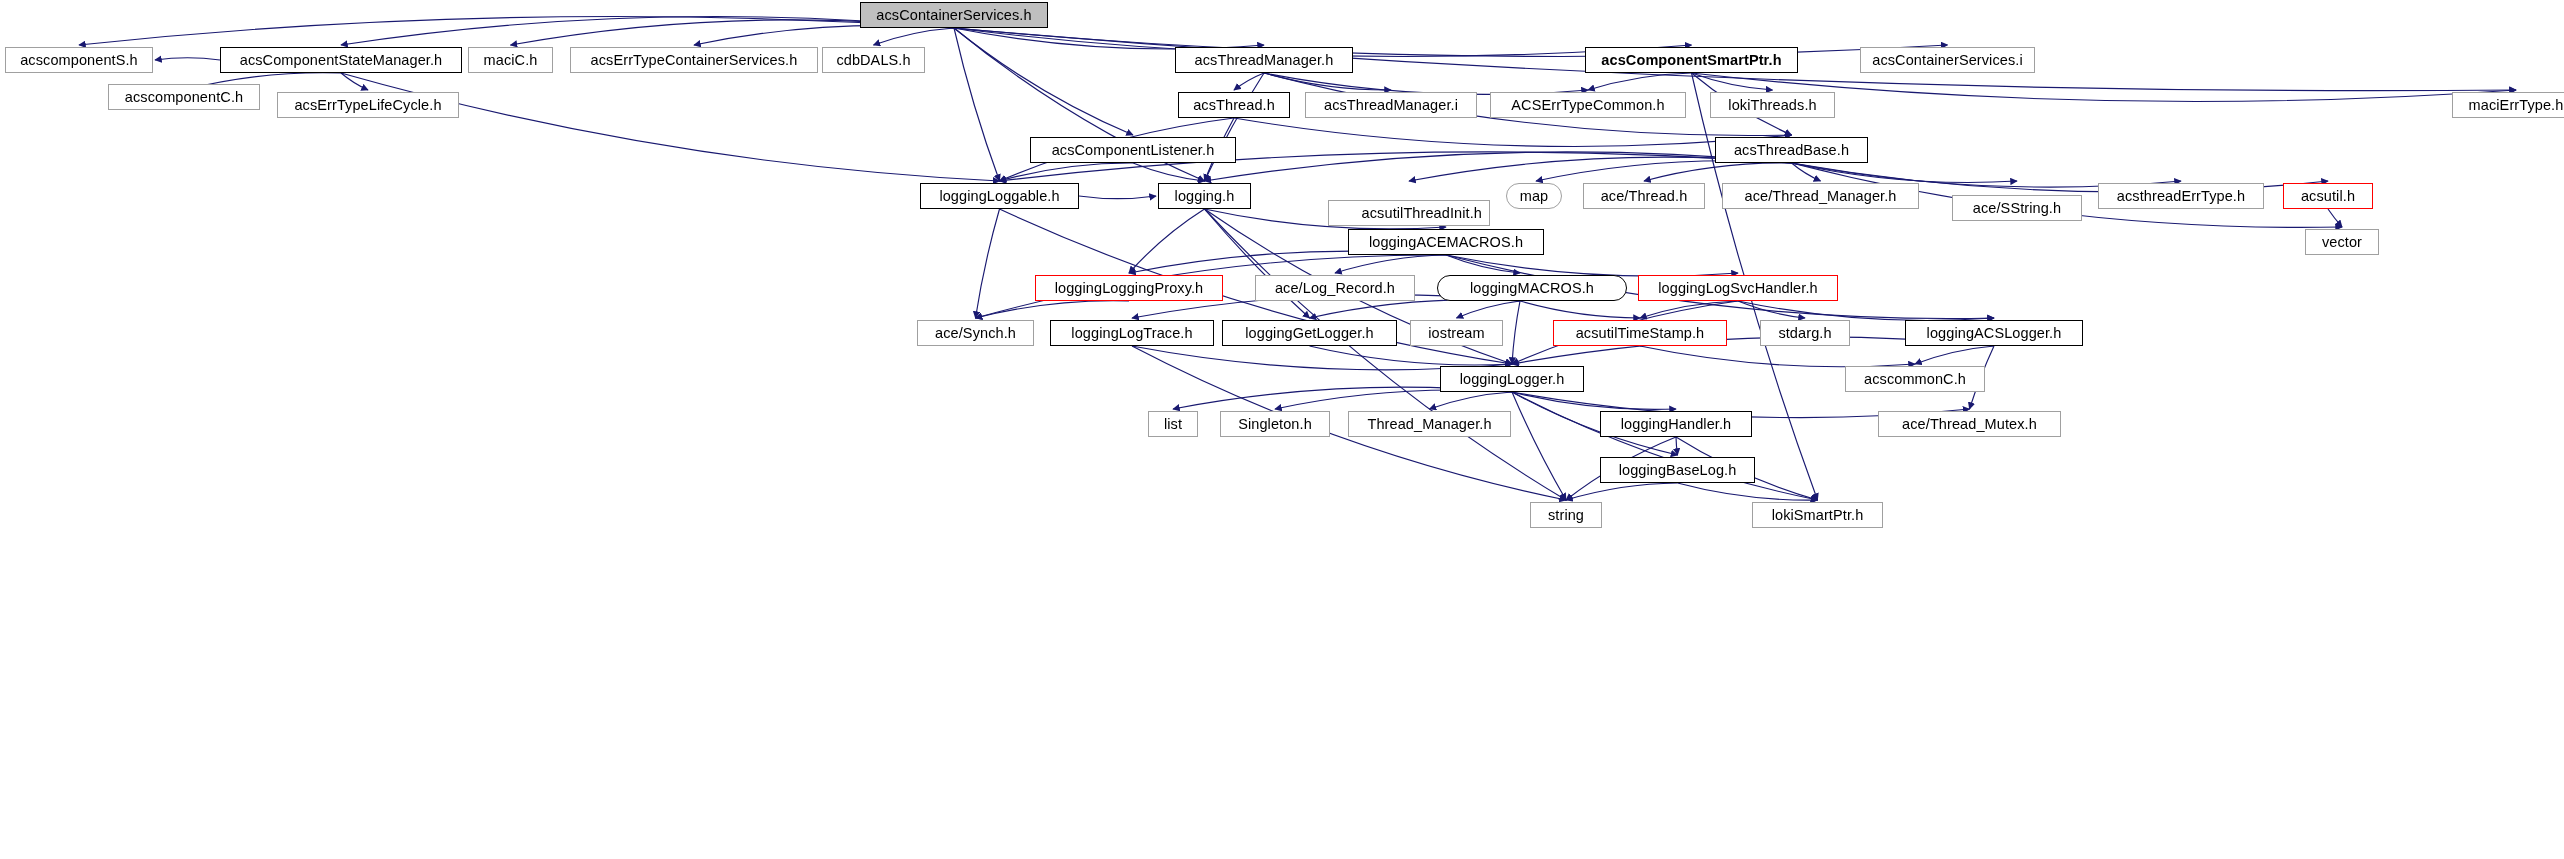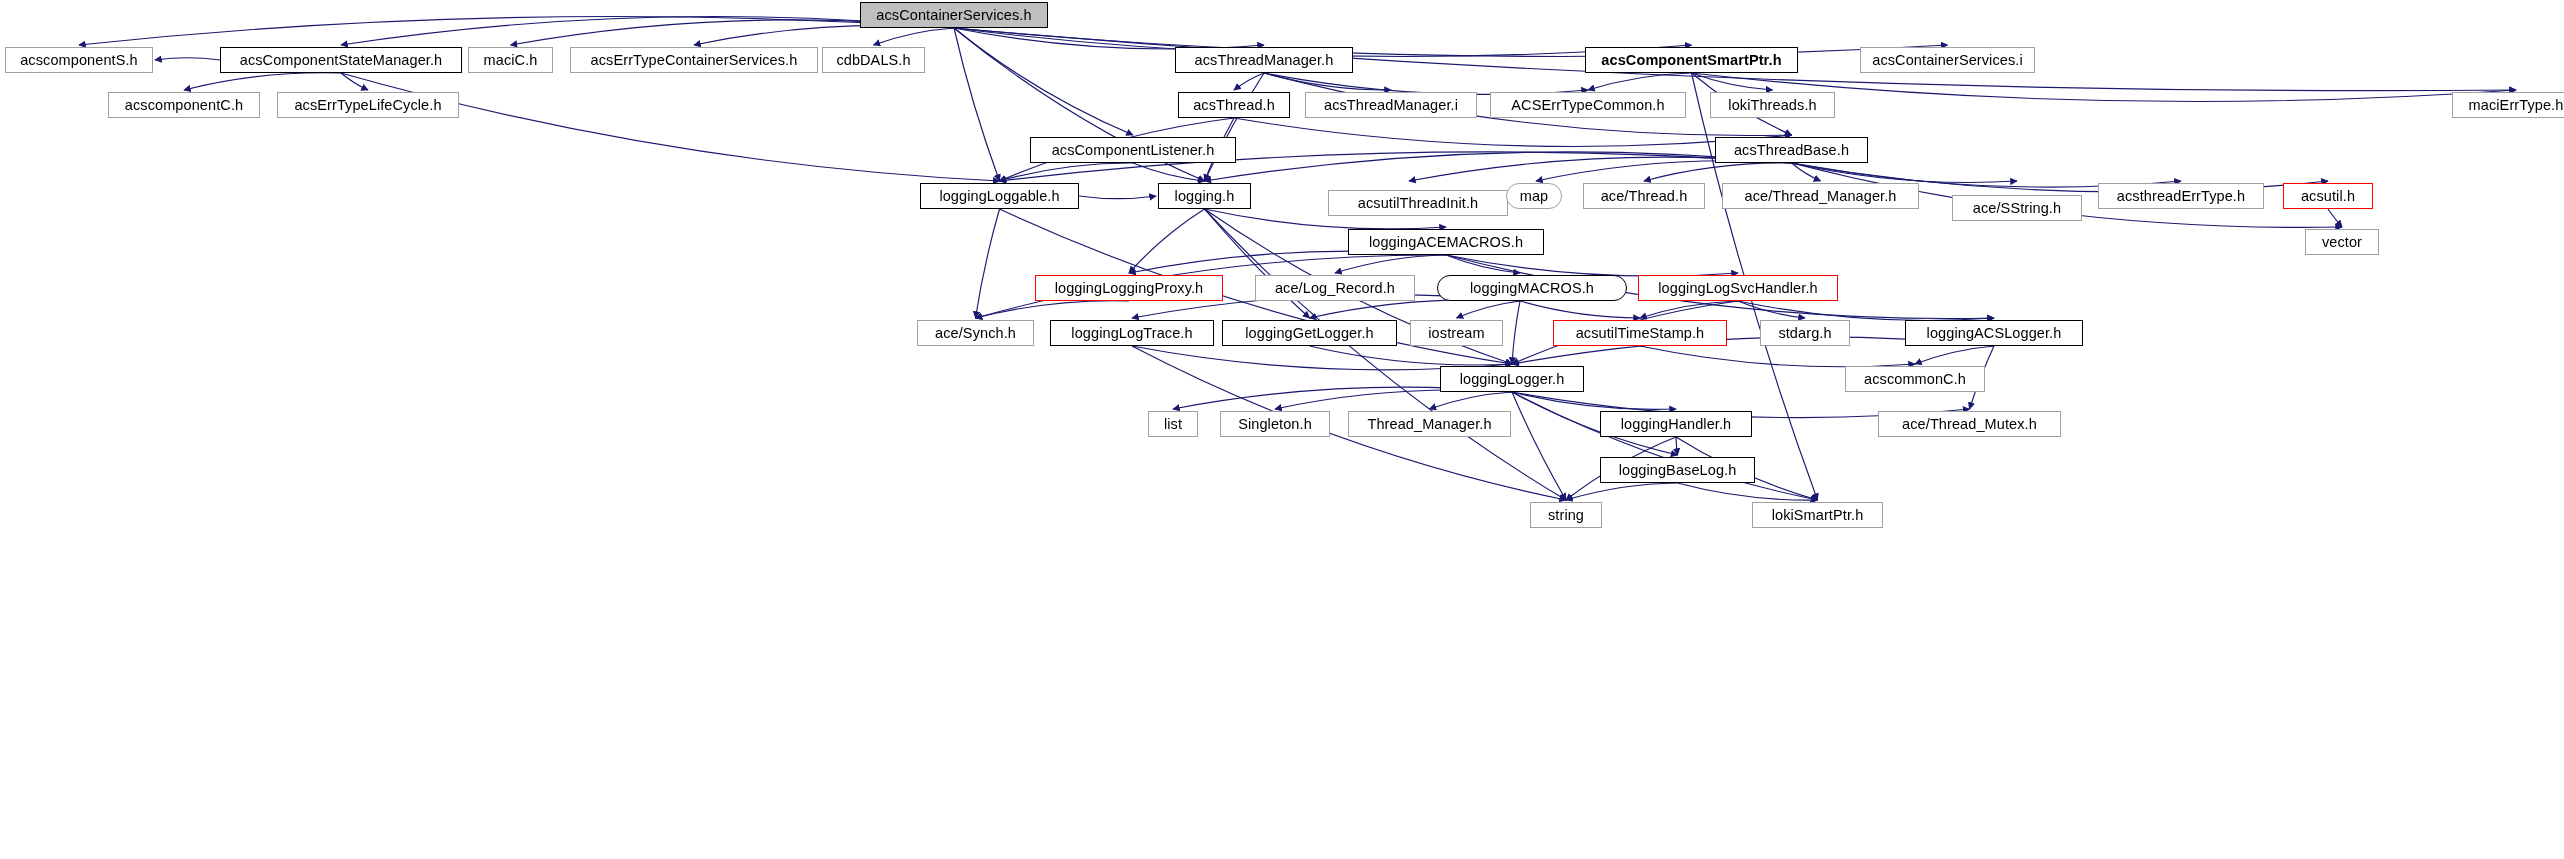--- a/index.html
+++ b/index.html
@@ -158,31 +158,31 @@
       <div class="node root" style="left: 860px; top: 2px; width: 188px;"><span>acsContainerServices.h</span></div>
       <div class="node" style="left: 5px; top: 47px; width: 148px;"><span>acscomponentS.h</span></div>
       <div class="node thick" style="left: 220px; top: 47px; width: 242px;"><span>acsComponentStateManager.h</span></div>
       <div class="node" style="left: 468px; top: 47px; width: 85px;"><span>maciC.h</span></div>
       <div class="node" style="left: 570px; top: 47px; width: 248px;"><span>acsErrTypeContainerServices.h</span></div>
       <div class="node" style="left: 822px; top: 47px; width: 103px;"><span>cdbDALS.h</span></div>
       <div class="node thick" style="left: 1175px; top: 47px; width: 178px;"><span>acsThreadManager.h</span></div>
       <div class="node thick" style="left: 1585px; top: 47px; width: 213px; font-weight: bold;"><span>acsComponentSmartPtr.h</span></div>
       <div class="node" style="left: 1860px; top: 47px; width: 175px;"><span>acsContainerServices.i</span></div>
       <div class="node" style="left: 2452px; top: 92px; width: 128px;"><span>maciErrType.h</span></div>
-      <div class="node" style="left: 108px; top: 92px; width: 152px;"><span>acscomponentC.h</span></div>
+      <div class="node" style="left: 108px; top: 84px; width: 152px;"><span>acscomponentC.h</span></div>
       <div class="node" style="left: 277px; top: 92px; width: 182px;"><span>acsErrTypeLifeCycle.h</span></div>
       <div class="node thick" style="left: 1178px; top: 92px; width: 112px;"><span>acsThread.h</span></div>
       <div class="node" style="left: 1305px; top: 92px; width: 172px;"><span>acsThreadManager.i</span></div>
       <div class="node" style="left: 1490px; top: 92px; width: 196px;"><span>ACSErrTypeCommon.h</span></div>
       <div class="node" style="left: 1710px; top: 92px; width: 125px;"><span>lokiThreads.h</span></div>
       <div class="node thick" style="left: 1715px; top: 137px; width: 153px;"><span>acsThreadBase.h</span></div>
       <div class="node thick" style="left: 1030px; top: 137px; width: 206px;"><span>acsComponentListener.h</span></div>
       <div class="node thick" style="left: 920px; top: 183px; width: 159px;"><span>loggingLoggable.h</span></div>
       <div class="node thick" style="left: 1158px; top: 183px; width: 93px;"><span>logging.h</span></div>
-      <div class="node" style="left: 1328px; top: 190px; width: 180px;"><span>acsutilThreadInit.h</span></div>
+      <div class="node" style="left: 1328px; top: 200px; width: 162px; text-align: right;"><span>acsutilThreadInit.h</span></div>
       <div class="node" style="left: 1506px; top: 183px; width: 56px; border-radius: 13px;"><span>map</span></div>
       <div class="node" style="left: 1583px; top: 183px; width: 122px;"><span>ace/Thread.h</span></div>
       <div class="node" style="left: 1722px; top: 183px; width: 197px;"><span>ace/Thread_Manager.h</span></div>
       <div class="node" style="left: 1952px; top: 195px; width: 130px;"><span>ace/SString.h</span></div>
       <div class="node" style="left: 2098px; top: 183px; width: 166px;"><span>acsthreadErrType.h</span></div>
       <div class="node red" style="left: 2283px; top: 183px; width: 90px;"><span>acsutil.h</span></div>
       <div class="node" style="left: 2305px; top: 229px; width: 74px;"><span>vector</span></div>
       <div class="node thick" style="left: 1348px; top: 229px; width: 196px;"><span>loggingACEMACROS.h</span></div>
       <div class="node red" style="left: 1035px; top: 275px; width: 188px;"><span>loggingLoggingProxy.h</span></div>
       <div class="node" style="left: 1255px; top: 275px; width: 160px;"><span>ace/Log_Record.h</span></div>

